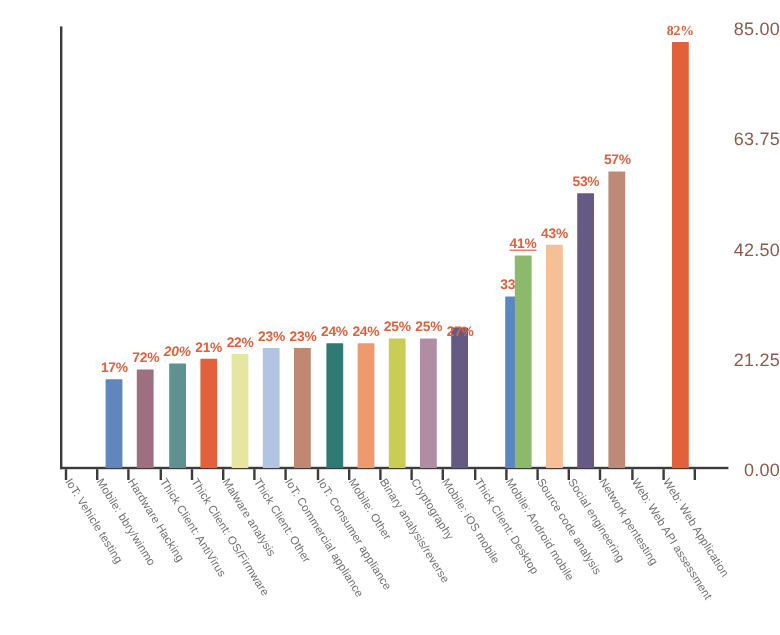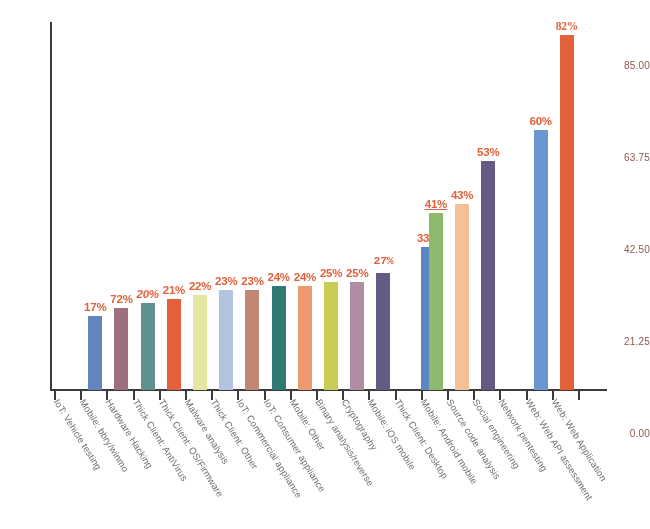--- a/index.html
+++ b/index.html
@@ -35,25 +35,24 @@
     top: 389px;
     width: 557px;
     height: 2px;
     background: #3b3b3b;
   }
   .y-tick-label {
     position: absolute;
     right: 0;
     width: 46px;
     text-align: right;
-    font-size: 10px;
+    font-size: 15px;
     color: #8d5a4c;
     letter-spacing: 0.2px;
     white-space: nowrap;
-    margin-top: 44px;
   }
 
   
   #plot-area {
     position: absolute;
     left: 52px;
     top: 22px;
     width: 555px;
     height: 368px;
   }
@@ -166,41 +165,41 @@
       <div class="bar-group" style="left: 266px;">
         <div class="bar-rect" style="height: 108.235px; background: rgb(201, 204, 85);"></div>
         <div class="bar-value-label" style="bottom: 111.235px; color: rgb(224, 97, 60);">25%</div>
       </div>
       <div class="bar-group" style="left: 292.2px;">
         <div class="bar-rect" style="height: 108.235px; background: rgb(177, 141, 164);"></div>
         <div class="bar-value-label" style="bottom: 111.235px; color: rgb(224, 97, 60);">25%</div>
       </div>
       <div class="bar-group" style="left: 318.4px;">
         <div class="bar-rect" style="height: 116.894px; background: rgb(101, 90, 132);"></div>
-        <div class="bar-value-label" style="bottom: 123px; color: rgb(224, 97, 60); font-family: Liberation Mono, monospace;">27%</div>
+        <div class="bar-value-label" style="bottom: 107px; color: rgb(224, 97, 60);">27%</div>
       </div>
       <div class="bar-group" style="left: 343px; margin-left: 20px;">
         <div class="bar-rect" style="height: 142.871px; background: rgb(90, 134, 196);"></div>
         <div class="bar-value-label" style="bottom: 145.871px; color: rgb(224, 97, 60);">33%</div>
       </div>
       <div class="bar-group" style="left: 370.8px;">
         <div class="bar-rect" style="height: 177.506px; background: rgb(140, 185, 107);"></div>
         <div class="bar-value-label" style="bottom: 180.506px; color: rgb(224, 97, 60); text-decoration: underline;">41%</div>
       </div>
       <div class="bar-group" style="left: 397px;">
         <div class="bar-rect" style="height: 186.165px; background: rgb(247, 191, 150);"></div>
         <div class="bar-value-label" style="bottom: 189.165px; color: rgb(224, 97, 60);">43%</div>
       </div>
       <div class="bar-group" style="left: 423.2px;">
         <div class="bar-rect" style="height: 229.459px; background: rgb(101, 90, 132);"></div>
         <div class="bar-value-label" style="bottom: 232.459px; color: rgb(224, 97, 60);">53%</div>
       </div>
-      <div class="bar-group" style="left: 475.6px;">
-        <div class="bar-rect" style="height: 259.765px; background: rgb(108, 150, 207);"></div>
-        <div class="bar-value-label" style="bottom: 262.765px; color: rgb(224, 97, 60);">60%</div>
+      <div class="bar-group" style="left: 449.4px;">
+        <div class="bar-rect" style="height: 246.776px; background: rgb(189, 138, 119);"></div>
+        <div class="bar-value-label" style="bottom: 249.776px; color: rgb(224, 97, 60);">57%</div>
       </div>
       <div class="bar-group" style="left: 501.8px;">
         <div class="bar-rect" style="height: 355.012px; background: rgb(226, 96, 58);"></div>
         <div class="bar-value-label" style="bottom: 358.012px; color: rgb(224, 97, 60); font-family: Liberation Serif, serif;">82%</div>
       </div>
     </div>
   <div id="x-ticks-layer">
       <div class="x-tick" style="left: 80.2px; background: rgb(59, 59, 59);"></div>
       <div class="x-tick" style="left: 106.4px; background: rgb(59, 59, 59);"></div>
       <div class="x-tick" style="left: 132.6px; background: rgb(59, 59, 59);"></div>

